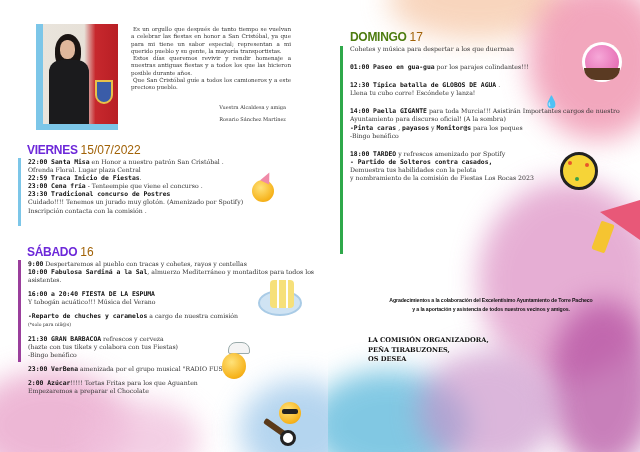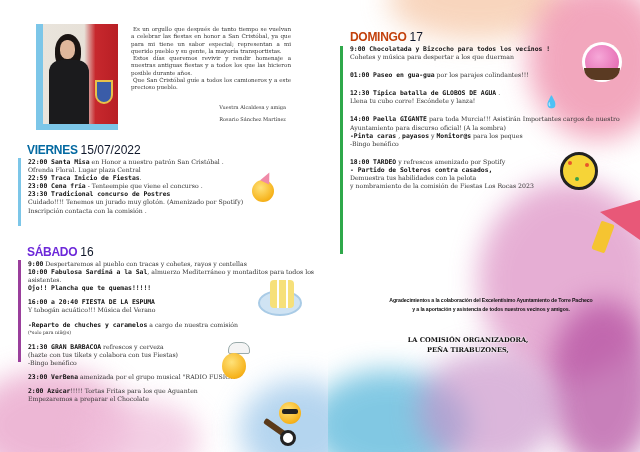--- a/index.html
+++ b/index.html
@@ -21,36 +21,36 @@
   .person-body { position: absolute; left: 6px; top: 36px; width: 40px; height: 64px; background: #1b1b1d; border-radius: 12px 12px 0 0; }
   .flag-shield { position: absolute; left: 52px; top: 56px; width: 18px; height: 24px; background: #3a5ca8; border-radius: 0 0 9px 9px; border: 2px solid #e6c14a; }
 
   .intro-text { position: absolute; left: 131px; top: 26px; width: 160px; font-size: 5.6px; line-height: 7.3px; text-align: justify; color: #333; }
   .intro-text p { text-indent: 2px; }
   .signature { position: absolute; left: 200px; width: 86px; text-align: right; font-size: 5px; color: #333; }
 
   
   .day-head { position: absolute; font-family: "Liberation Sans", sans-serif; font-size: 12px; line-height: 13px; white-space: nowrap; }
   .day-head .name { font-weight: 900; letter-spacing: -0.3px; }
-  .day-head .date { font-weight: 400; color: #0f172a; margin-left: 3px; }
+  .day-head .date { font-weight: 400; color: #a16207; margin-left: 3px; }
 
   .bar { position: absolute; width: 3px; }
 
   .events { position: absolute; font-size: 6.2px; line-height: 8.1px; color: #333; }
   .events .ev { margin-bottom: 0; }
   .events .gap { margin-top: 6px; }
   .events b { font-family: "DejaVu Sans Mono", monospace; font-weight: 700; color: #111; font-size: 6.4px; }
   .small { font-size: 4.6px; }
 
   
   .emoji { position: absolute; border-radius: 50%; }
   .emo-face { background: radial-gradient(circle at 40% 35%, #ffe27a, #f6b21a 70%, #e08d10); }
 
   .thanks { position: absolute; left: 18px; top: 296px; width: 290px; text-align: center; font-family: "Liberation Sans", sans-serif; font-size: 5.2px; line-height: 9px; color: #111; font-weight: 700; letter-spacing: -0.1px; }
-  .committee { position: absolute; left: 40px; top: 336px; width: 200px; text-align: center; font-family: "DejaVu Serif", serif; font-weight: 700; font-size: 6.6px; line-height: 9.6px; color: #111; text-shadow: 0 0 2px #fff, 0 0 2px #fff; }
+  .committee { position: absolute; left: 40px; top: 336px; width: 200px; font-family: "DejaVu Serif", serif; font-weight: 700; font-size: 6.6px; line-height: 9.6px; color: #111; text-shadow: 0 0 2px #fff, 0 0 2px #fff; }
   .felices { position: absolute; left: 30px; top: 372px; width: 280px; text-align: left; font-family: "Liberation Sans", sans-serif; font-size: 23px; color: #fff; letter-spacing: 0.5px; text-shadow: 0 0 3px rgba(120,40,120,0.25); }
 </style>
 </head>
 <body>
 
 <div class="page left">
 
   <div class="blob" style="left:-30px;top:370px;width:160px;height:110px;background:#e8a0c8;"></div>
   <div class="blob" style="left:80px;top:400px;width:120px;height:80px;background:#f0c0dc;"></div>
   <div class="blob" style="left:240px;top:380px;width:120px;height:100px;background:#9cc7ea;"></div>
@@ -65,21 +65,21 @@
 
   <div class="intro-text">
     <p>Es un orgullo que después de tanto tiempo se vuelvan a celebrar las fiestas en honor a San Cristóbal, ya que para mi tiene un sabor especial; representan a mi querido pueblo y su gente, la mayoría transportistas.</p>
     <p>Estos días queremos revivir y rendir homenaje a nuestras antiguas fiestas y a todos los que las hicieron posible durante años.</p>
     <p>Que San Cristóbal guíe a todos los camioneros y a este precioso pueblo.</p>
   </div>
   <div class="signature" style="top:104px;">Vuestra Alcaldesa y amiga</div>
   <div class="signature" style="top:116px;">Rosario Sánchez Martínez</div>
 
   <div class="day-head" style="left:27px;top:144px;">
-    <span class="name" style="color:#0369a1">VIERNES</span><span class="date">15/07/2022</span>
+    <span class="name" style="color:#6d28d9">VIERNES</span><span class="date">15/07/2022</span>
   </div>
   <div class="bar" style="left:18px;top:158px;height:68px;background:#7cc6e8;"></div>
   <div class="events" style="left:28px;top:158px;width:290px;">
     <div class="ev"><b>22:00 Santa  Misa</b><span> en Honor a nuestro patrón San Cristóbal .</span></div>
     <div class="ev"><span>Ofrenda Floral. Lugar plaza Central</span></div>
     <div class="ev"><b>22:59 Traca Inicio de Fiestas</b><span>.</span></div>
     <div class="ev"><b>23:00 Cena fría</b><span> - Tenteempie que viene el concurso .</span></div>
     <div class="ev"><b>23:30 Tradicional concurso de  Postres</b></div>
     <div class="ev"><span>Cuidado!!!! Tenemos un jurado muy glotón. (Amenizado por Spotify)</span></div>
     <div class="ev"><span>Inscripción contacta con la comisión .</span></div>
@@ -87,21 +87,20 @@
   <div class="emoji emo-face" style="left:252px;top:180px;width:22px;height:22px;"></div>
   <div style="position:absolute;left:262px;top:172px;width:0;height:0;border-left:5px solid transparent;border-right:5px solid transparent;border-bottom:11px solid #f08aa8;transform:rotate(25deg);"></div>
 
   <div class="day-head" style="left:27px;top:246px;">
     <span class="name" style="color:#6d28d9">SÁBADO</span><span class="date">16</span>
   </div>
   <div class="bar" style="left:18px;top:260px;height:102px;background:#9a3f9c;"></div>
   <div class="events" style="left:28px;top:260px;width:290px;">
     <div class="ev"><b>9:00</b><span>  Despertaremos al pueblo con tracas y cohetes, rayos y centellas</span></div>
     <div class="ev"><b>10:00 Fabulosa Sardiná a la Sal</b><span>, almuerzo Mediterráneo y montaditos para todos los asistentes.</span></div>
-    <div class="ev"><b>Ojo!! Plancha que te quemas!!!!!</b></div>
     <div class="ev gap"><b>16:00 a 20:40  FIESTA DE LA ESPUMA</b></div>
     <div class="ev"><span>Y tobogán acuático!!! Música del Verano</span></div>
     <div class="ev gap"><b>-Reparto de chuches y caramelos</b><span> a cargo de nuestra comisión</span></div>
     <div class="ev small"><span>(*solo para niñ@s)</span></div>
     <div class="ev gap"><b>21:30 GRAN  BARBACOA</b><span>   refrescos y cerveza</span></div>
     <div class="ev"><span>(hazte con tus tikets y colabora con tus Fiestas)</span></div>
     <div class="ev"><span>-Bingo benéfico</span></div>
     <div class="ev gap"><b>23:00 VerBena</b><span> amenizada por el grupo musical "RADIO FUSIÓN"</span></div>
     <div class="ev gap"><b>2:00  Azúcar</b><span>!!!!! Tortas Fritas para los que Aguanten</span></div>
     <div class="ev"><span>Empezaremos a preparar el Chocolate</span></div>
@@ -123,25 +122,24 @@
 
 <div class="page right">
   <div class="blob" style="left:60px;top:-40px;width:180px;height:80px;background:#f6c8a8;"></div>
   <div class="blob" style="left:200px;top:-20px;width:140px;height:160px;background:#ee8aa8;"></div>
   <div class="blob" style="left:150px;top:180px;width:180px;height:200px;background:#d67ab8;opacity:0.6;"></div>
   <div class="blob" style="left:220px;top:300px;width:110px;height:170px;background:#b24a9e;opacity:0.7;"></div>
   <div class="blob" style="left:-20px;top:370px;width:160px;height:110px;background:#4db2d8;opacity:0.7;"></div>
   <div class="blob" style="left:90px;top:350px;width:140px;height:120px;background:#c890c8;opacity:0.65;"></div>
 
   <div class="day-head" style="left:22px;top:31px;">
-    <span class="name" style="color:#c2410c">DOMINGO</span><span class="date">17</span>
+    <span class="name" style="color:#4d7c0f">DOMINGO</span><span class="date">17</span>
   </div>
   <div class="bar" style="left:12px;top:46px;height:208px;background:#2fa84a;"></div>
   <div class="events" style="left:22px;top:45px;width:285px;">
-    <div class="ev"><b> 9:00 Chocolatada y Bizcocho para todos los vecinos !</b></div>
     <div class="ev"><span>Cohetes  y música para despertar a los que duerman</span></div>
     <div class="ev" style="margin-top:10px"><b>01:00 Paseo en gua-gua</b><span>  por los parajes colindantes!!!</span></div>
     <div class="ev" style="margin-top:10px"><b>12:30 Típica batalla de GLOBOS DE AGUA</b><span> .</span></div>
     <div class="ev"><span>Llena tu cubo corre! Escóndete y lanza!</span></div>
     <div class="ev" style="margin-top:10px"><b>14:00 Paella  GIGANTE</b><span> para toda Murcia!!!  Asistirán Importantes cargos de nuestro Ayuntamiento para discurso oficial! (A la sombra)</span></div>
     <div class="ev"><b>-Pinta caras</b><span> , </span><b>payasos</b><span> y </span><b>Monitor@s</b><span> para los peques</span></div>
     <div class="ev"><span>-Bingo benéfico</span></div>
     <div class="ev" style="margin-top:10px"><b>18:00 TARDEO</b><span>  y refrescos   amenizado por Spotify</span></div>
     <div class="ev"><b>- Partido de Solteros contra casados,</b></div>
     <div class="ev"><span>Demuestra tus habilidades con la pelota</span></div>
@@ -164,15 +162,16 @@
   <div style="position:absolute;left:268px;top:222px;width:14px;height:30px;background:#f5c431;transform:rotate(20deg);border-radius:2px;"></div>
 
   <div class="thanks">
     <div>Agradecimientos a la colaboración del Excelentísimo Ayuntamiento de Torre Pacheco</div>
     <div>y a la aportación y asistencia de todos nuestros vecinos y amigos.</div>
   </div>
 
   <div class="committee">
     <div>LA COMISIÓN ORGANIZADORA,</div>
     <div>PEÑA TIRABUZONES,</div>
+    <div>OS DESEA</div>
   </div>
 
 </div>
 
 </body></html>

